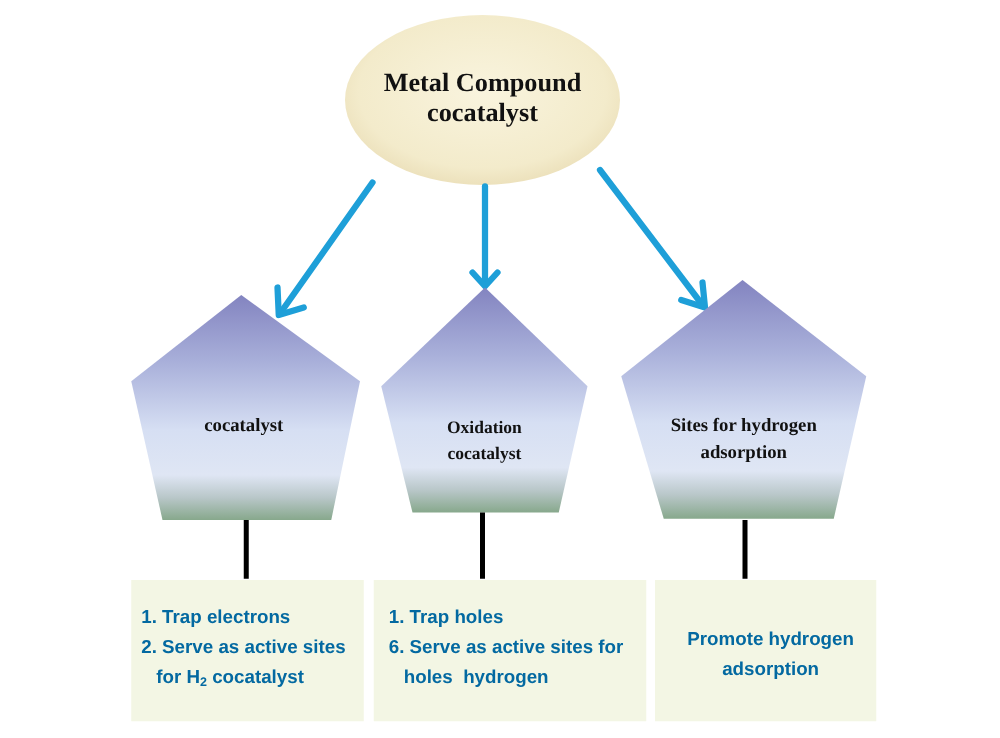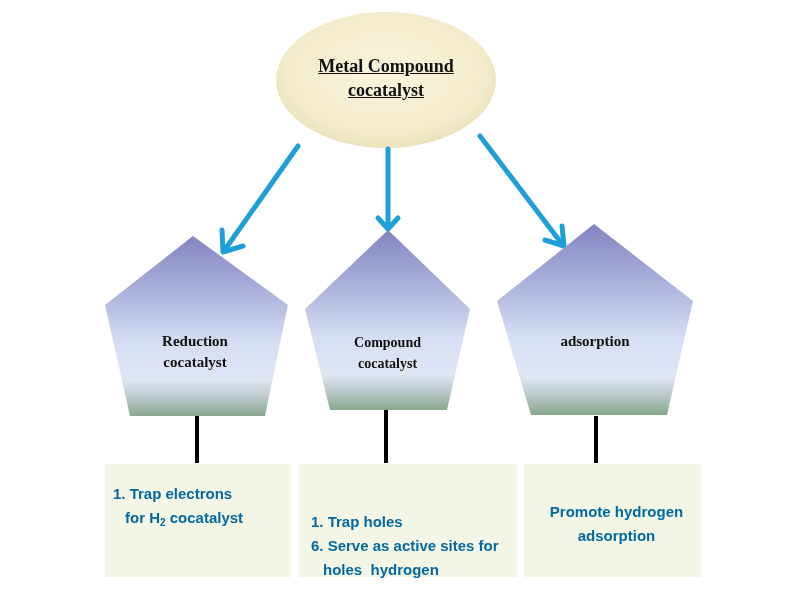--- a/index.html
+++ b/index.html
@@ -1,21 +1,21 @@
 <!DOCTYPE html>
 <html><head>
 <meta charset="utf-8">
 <style>
   html, body { margin:0; padding:0; background:#ffffff; }
   body { width:800px; height:590px; position:relative; overflow:hidden;
          font-family:"Liberation Serif", "DejaVu Serif", serif; }
   svg.diagram { position:absolute; left:0; top:0; }
   .lbl { position:absolute; text-align:center; font-weight:bold; color:#111;
          font-family:"Liberation Serif", "DejaVu Serif", serif; line-height:1.25; }
-  .root-label { left:296px; top:54px; width:180px; font-size:18px; line-height:24px;text-decoration:underline; }
+  .root-label { left:296px; top:54px; width:180px; font-size:21px; line-height:24px; }
   .pent-label { font-size:15px; line-height:21px; }
   .box { position:absolute; background:#f3f6e4; }
   .box-text { position:absolute; font-weight:bold; color:#0369a1; font-size:15px;
               line-height:24px; font-family:Liberation Sans, sans-serif; }
   .box-text div { white-space:nowrap; }
   .indent { padding-left:12px; }
   sub { font-size:10px; vertical-align:-3px; line-height:0; }
 </style>
 </head>
 <body>
@@ -63,39 +63,40 @@
   <line x1="386" y1="410" x2="386" y2="463" stroke="#000" stroke-width="4"></line>
   <line x1="596" y1="416" x2="596" y2="463" stroke="#000" stroke-width="4"></line>
 </svg>
 
 <div class="lbl root-label">
   <div>Metal Compound</div>
   <div>cocatalyst</div>
 </div>
 
 <div class="lbl pent-label" style="left:120px; top:331px; width:150px;">
-  <div>Reduction</div>
   <div>cocatalyst</div>
 </div>
 <div class="lbl pent-label" style="left:315px; top:332px; width:145px; font-size:14px;">
-  <div>Compound</div>
+  <div>Oxidation</div>
   <div>cocatalyst</div>
 </div>
 <div class="lbl pent-label" style="left:510px; top:331px; width:170px;">
+  <div>Sites for hydrogen</div>
   <div>adsorption</div>
 </div>
 
 <div class="box" style="left:105px; top:464px; width:186px; height:113px;"></div>
 <div class="box-text" style="left:113px; top:482px;">
   <div>1. Trap electrons</div>
+  <div>2. Serve as active sites</div>
   <div class="indent"><span>for H</span><sub>2</sub><span> cocatalyst</span></div>
 </div>
 
 <div class="box" style="left:299px; top:464px; width:218px; height:113px;"></div>
-<div class="box-text" style="left:311px; top:482px;margin-top:28px;">
+<div class="box-text" style="left:311px; top:482px;">
   <div>1. Trap holes</div>
   <div>6. Serve as active sites for</div>
   <div class="indent" style="white-space:pre;">holes  hydrogen</div>
 </div>
 
 <div class="box" style="left:524px; top:464px; width:177px; height:113px;"></div>
 <div class="box-text" style="left:524px; top:500px; width:185px; text-align:center;">
   <div>Promote hydrogen</div>
   <div>adsorption</div>
 </div>

